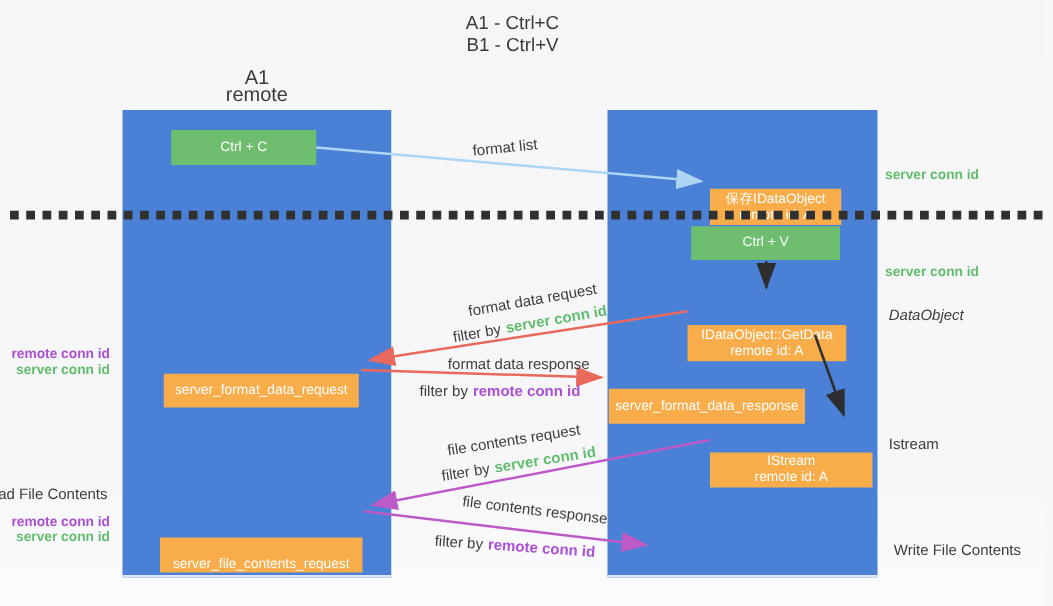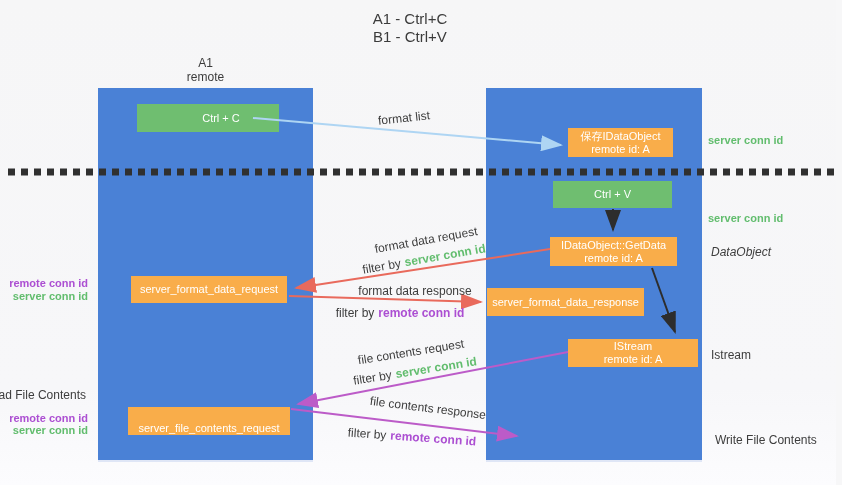--- a/index.html
+++ b/index.html
@@ -1,31 +1,31 @@
 <!DOCTYPE html>
 <html><head>
 <meta charset="utf-8">
 <style>
   html,body{margin:0;padding:0;background:#f7f7f8;}
   .stage{position:relative;width:836px;height:485px;overflow:hidden;
          font-family:"Liberation Sans",sans-serif;
          background:linear-gradient(180deg,#f6f6f7 0%,#f7f7f9 80%,#fcfcfe 100%);}
   .title{position:absolute;left:0;top:10px;width:820px;text-align:center;
          font-size:15px;color:#3b3b3b;line-height:18px;}
-  .col-header{position:absolute;top:56px;text-align:center;font-size:12px;
+  .col-header{position:absolute;top:56px;text-align:center;font-size:16px;
               color:#3b3b3b;line-height:14px;}
   .column{position:absolute;top:88px;height:372px;background:#4a81d6;
           border-bottom:2px solid #dfe6f6;}
   .col-left{left:98px;width:215px;}
   .col-right{left:486px;width:216px;}
   .node{position:absolute;display:flex;flex-direction:column;align-items:center;
         justify-content:center;text-align:center;color:#ffffff;font-size:11px;
         line-height:13px;white-space:nowrap;}
   .green{background:#6fbe70;}
-  .orange{background:#f9ad4a;}
+  .orange{background:#f9ad4a;margin-top:23px;}
   .overlay{position:absolute;left:0;top:0;width:842px;height:485px;pointer-events:none;}
   .ann{position:absolute;font-size:12px;color:#3d3d3d;white-space:nowrap;
        transform:translate(-50%,-50%);}
   .r-6{transform:translate(-50%,-50%) rotate(-6deg);}
   .r-10{transform:translate(-50%,-50%) rotate(-10deg);}
   .r-9{transform:translate(-50%,-50%) rotate(-9deg);}
   .r7{transform:translate(-50%,-50%) rotate(7deg);}
   .r4{transform:translate(-50%,-50%) rotate(4deg);}
   .g{color:#62bd6e;font-weight:bold;margin-left:4px;}
   .p{color:#ac4fd2;font-weight:bold;margin-left:4px;}
@@ -46,21 +46,21 @@
   </div>
 
   <div class="col-header" style="left:98px;width:215px;">
     <div>A1</div>
     <div>remote</div>
   </div>
 
   <div class="column col-left"></div>
   <div class="column col-right"></div>
 
-  <div class="node green" style="left:137px;top:104px;width:116px;height:28px;padding-left:26px;">
+  <div class="node green" style="left:137px;top:104px;width:116px;height:28px;">
     <span>Ctrl + C</span>
   </div>
   <div class="node orange" style="left:568px;top:128px;width:105px;height:29px;">
     <span>保存IDataObject</span>
     <span>remote id: A</span>
   </div>
   <div class="node green" style="left:553px;top:181px;width:119px;height:27px;">
     <span>Ctrl + V</span>
   </div>
   <div class="node orange" style="left:550px;top:237px;width:127px;height:29px;">

